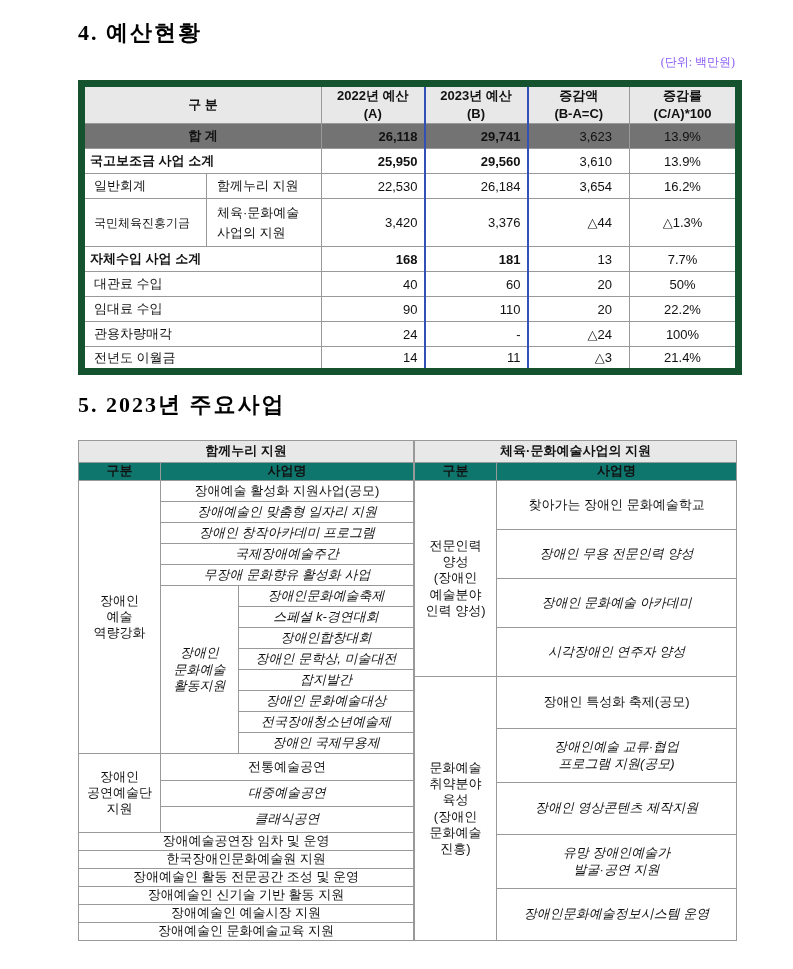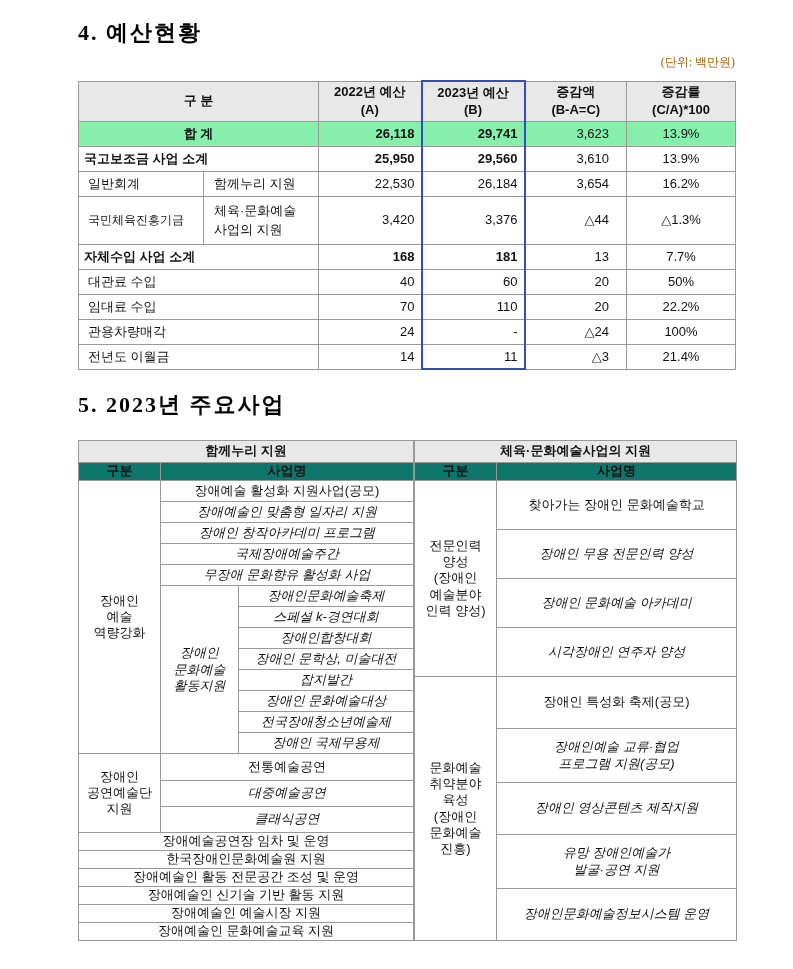--- a/index.html
+++ b/index.html
@@ -17,37 +17,37 @@
     position: absolute; left: 78px;
     font-family: "Liberation Serif", serif;
     font-weight: bold; font-size: 22px; letter-spacing: 2px; color: #000;
   }
   #title4 { top: 18px; }
   #title5 { top: 390px; }
 
   .unit-label {
     position: absolute; right: 58px; top: 54px;
     font-family: "Liberation Serif", serif;
-    font-size: 12px; color: #a16207;
+    font-size: 12px; color: #8b5cf6;
   }
 
   table { border-collapse: collapse; table-layout: fixed; }
   td { vertical-align: middle; font-size: 13px; overflow: hidden; }
 
   
   #budget-table {
     position: absolute; left: 78px; top: 80px; width: 657px;
-    border: 1px solid #14532d;
+    border: 7px solid #14532d;
   }
   #budget-table td { border: 1px solid #999; height: 25px; }
   #budget-table .hdr {
     background: #e8e8e8; text-align: center; font-weight: bold;
     line-height: 1.35; height: 40px;
   }
-  .shade { background: #86efac; }
+  .shade { background: #737373; }
   .bold { font-weight: bold; }
   .center { text-align: center; }
   .lbl-left { text-align: left; padding-left: 5px; }
   .lbl-indent { text-align: left; padding-left: 9px; margin-top: 36px; }
   .lbl2 { text-align: left; padding-left: 10px; }
   .num { text-align: right; padding-right: 6px; }
   .numc { text-align: right; padding-right: 17px; }
   .rate { text-align: center; }
   .tall { height: 48px !important; line-height: 1.5; }
   .preline { white-space: pre-line; }
@@ -158,21 +158,21 @@
       <tr>
         <td colspan="2" class="lbl-indent">대관료 수입</td>
         <td class="num">40</td>
         <td class="num hlL hlR">60</td>
         <td class="numc">20</td>
         <td class="rate">50%</td>
       </tr>
 
       <tr>
         <td colspan="2" class="lbl-indent">임대료 수입</td>
-        <td class="num">70</td>
+        <td class="num">90</td>
         <td class="num hlL hlR">110</td>
         <td class="numc">20</td>
         <td class="rate">22.2%</td>
       </tr>
 
       <tr>
         <td colspan="2" class="lbl-indent">관용차량매각</td>
         <td class="num">24</td>
         <td class="num hlL hlR">-</td>
         <td class="numc">△24</td>

